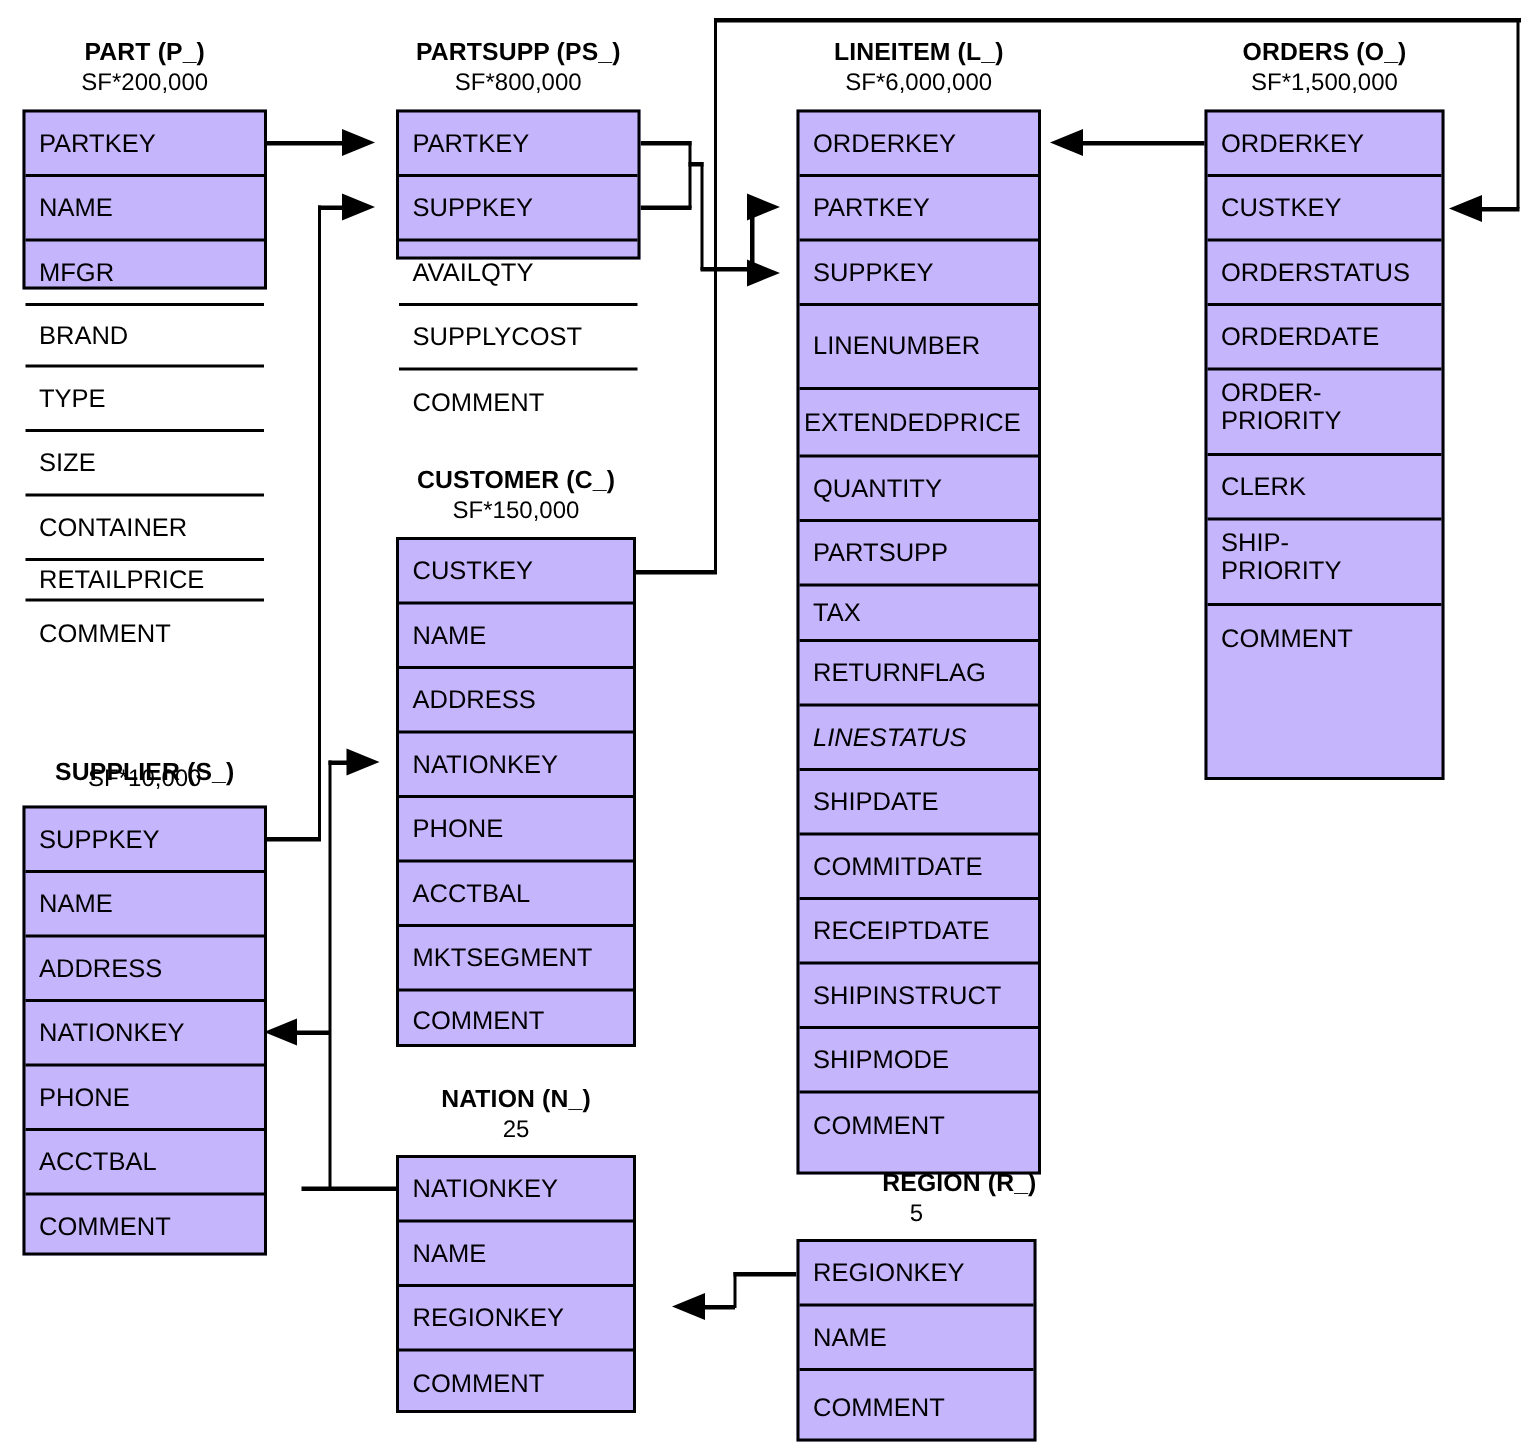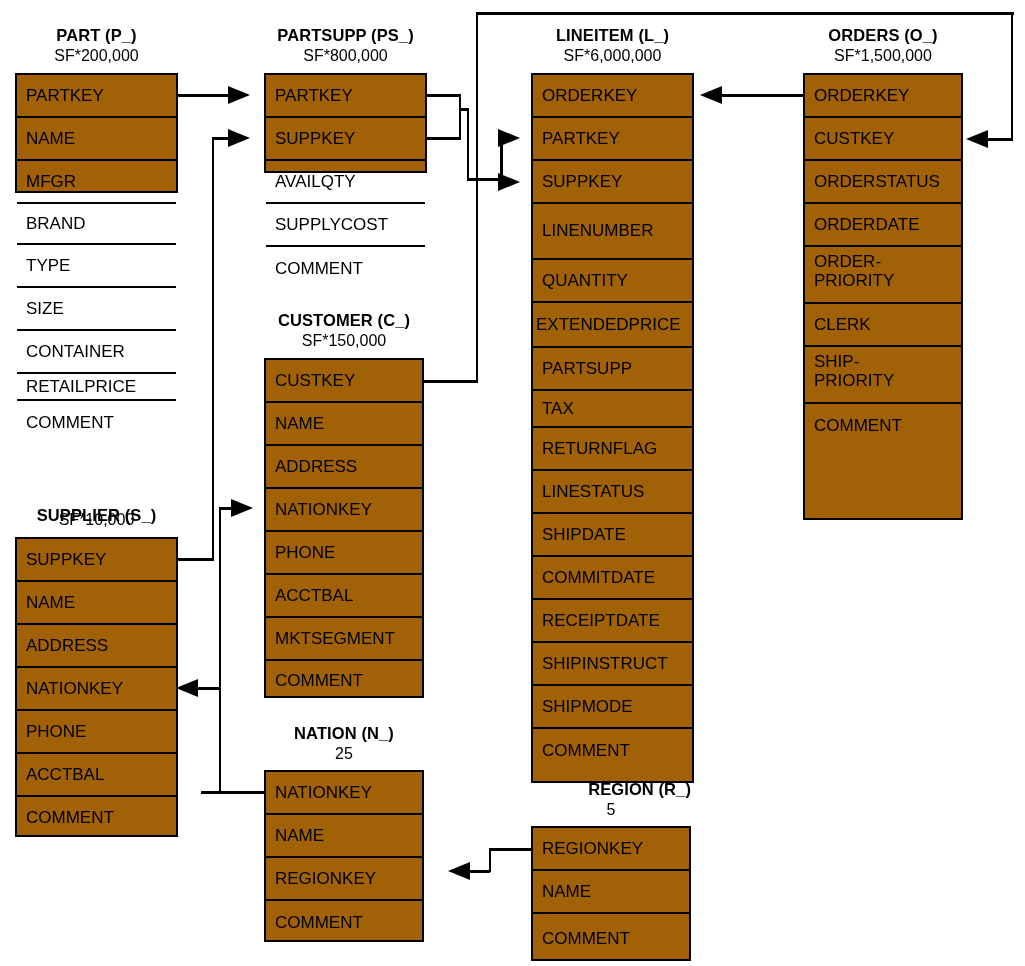--- a/index.html
+++ b/index.html
@@ -18,21 +18,21 @@
     letter-spacing:0.1px;white-space:nowrap;
   }
   .ent-card{
     position:absolute;left:0;right:0;
     text-align:center;font-size:16px;white-space:nowrap;
   }
   .ent-box{
     position:absolute;left:0;
     border:2.5px solid #000;
     box-sizing:border-box;
-    background:#a16207;
+    background:#c4b5fd;
   }
   .field{
     box-sizing:border-box;
     border-bottom:2px solid #000;
     display:flex;align-items:center;
     padding-left:9px;
     font-size:17px;
     line-height:1.04;
     white-space:pre;
     overflow:visible;
@@ -167,26 +167,26 @@
   </div>
 
   <div class="entity" style="left:531px;top:26px;width:163px;">
     <div class="ent-title" style="top:0;">LINEITEM (L_)</div>
     <div class="ent-card" style="top:21px;">SF*6,000,000</div>
     <div class="ent-box" style="top:47px;width:163px;height:710px;">
       <div class="field" style="height:43px;">ORDERKEY</div>
       <div class="field" style="height:43px;">PARTKEY</div>
       <div class="field" style="height:43px;">SUPPKEY</div>
       <div class="field" style="height:56px;">LINENUMBER</div>
+      <div class="field" style="height:45px;padding-left:3px;">EXTENDEDPRICE</div>
       <div class="field" style="height:43px;">QUANTITY</div>
-      <div class="field" style="height:45px;padding-left:3px;">EXTENDEDPRICE</div>
       <div class="field" style="height:43px;">PARTSUPP</div>
       <div class="field" style="height:37px;">TAX</div>
       <div class="field" style="height:43px;">RETURNFLAG</div>
-      <div class="field" style="height:43px;">LINESTATUS</div>
+      <div class="field" style="height:43px;font-style:italic;">LINESTATUS</div>
       <div class="field" style="height:43px;">SHIPDATE</div>
       <div class="field" style="height:43px;">COMMITDATE</div>
       <div class="field" style="height:43px;">RECEIPTDATE</div>
       <div class="field" style="height:43px;">SHIPINSTRUCT</div>
       <div class="field" style="height:43px;">SHIPMODE</div>
       <div class="field" style="height:44px;">COMMENT</div>
     </div>
   </div>
 
   <div class="entity" style="left:803px;top:26px;width:160px;">

